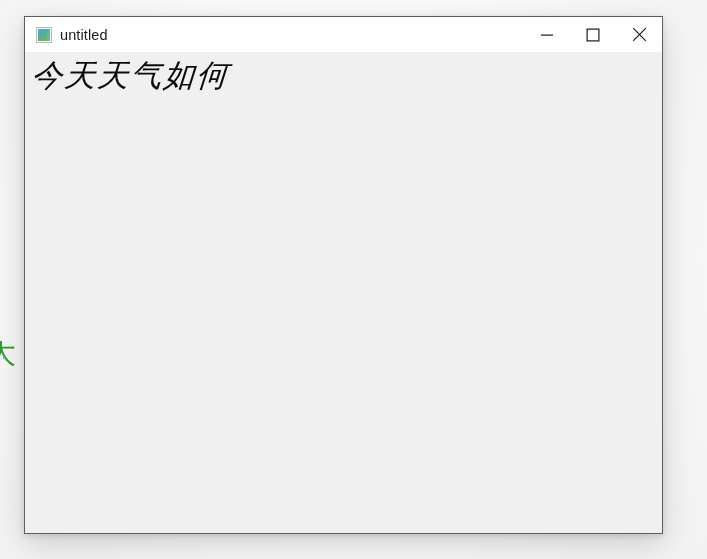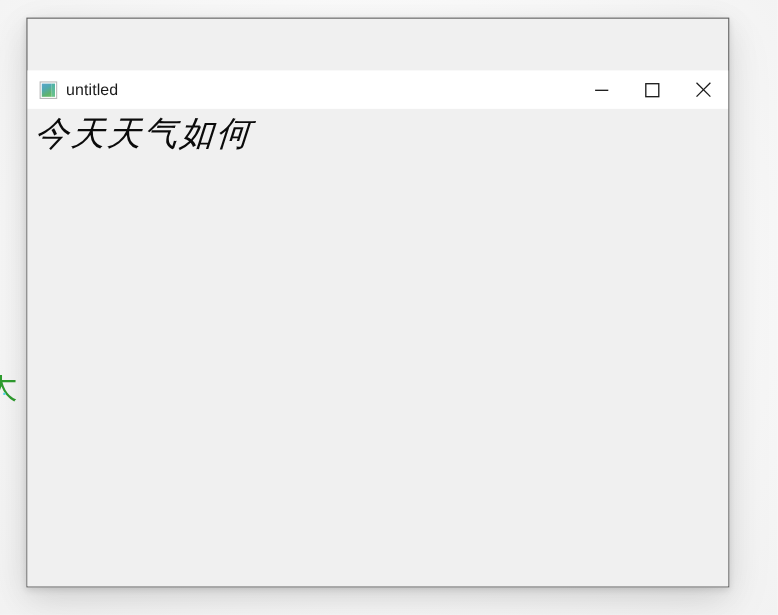--- a/index.html
+++ b/index.html
@@ -72,21 +72,20 @@
 
   
   #titlebar {
     height: 35px;
     flex: 0 0 35px;
     background: #ffffff;
     display: flex;
     align-items: center;
     position: relative;
     user-select: none;
-    margin-top: 47px;
   }
 
   #app-icon {
     width: 16px;
     height: 16px;
     margin-left: 11px;
     margin-right: 8px;
     flex: 0 0 16px;
     position: relative;
     border: 1px solid #b9b9b9;

